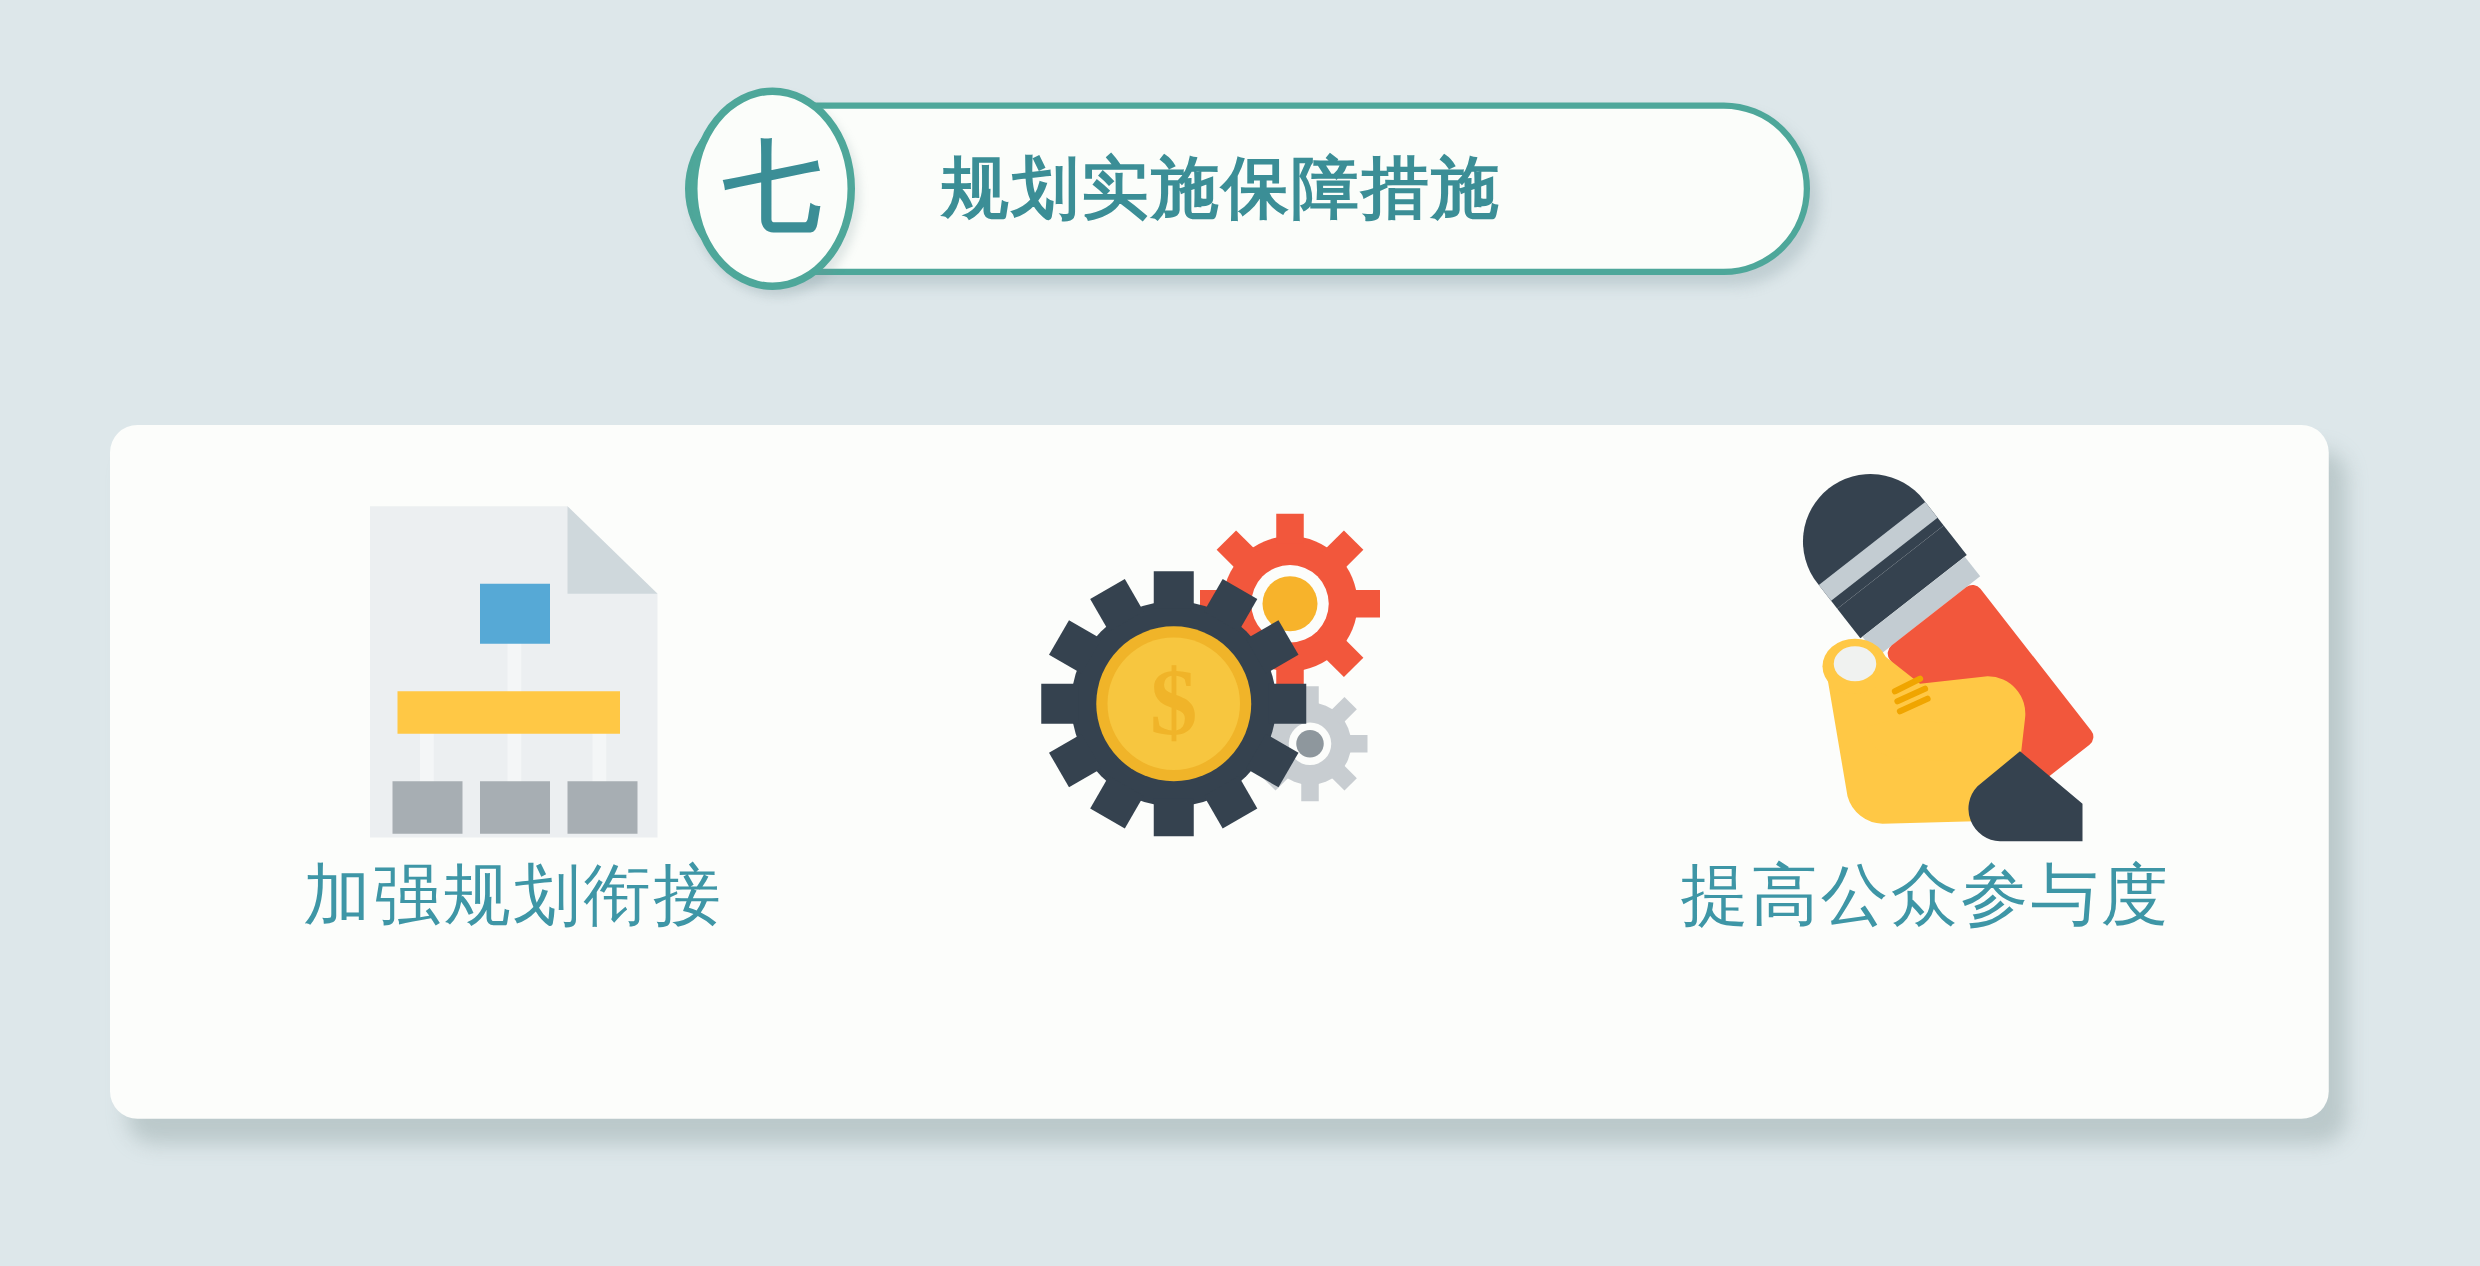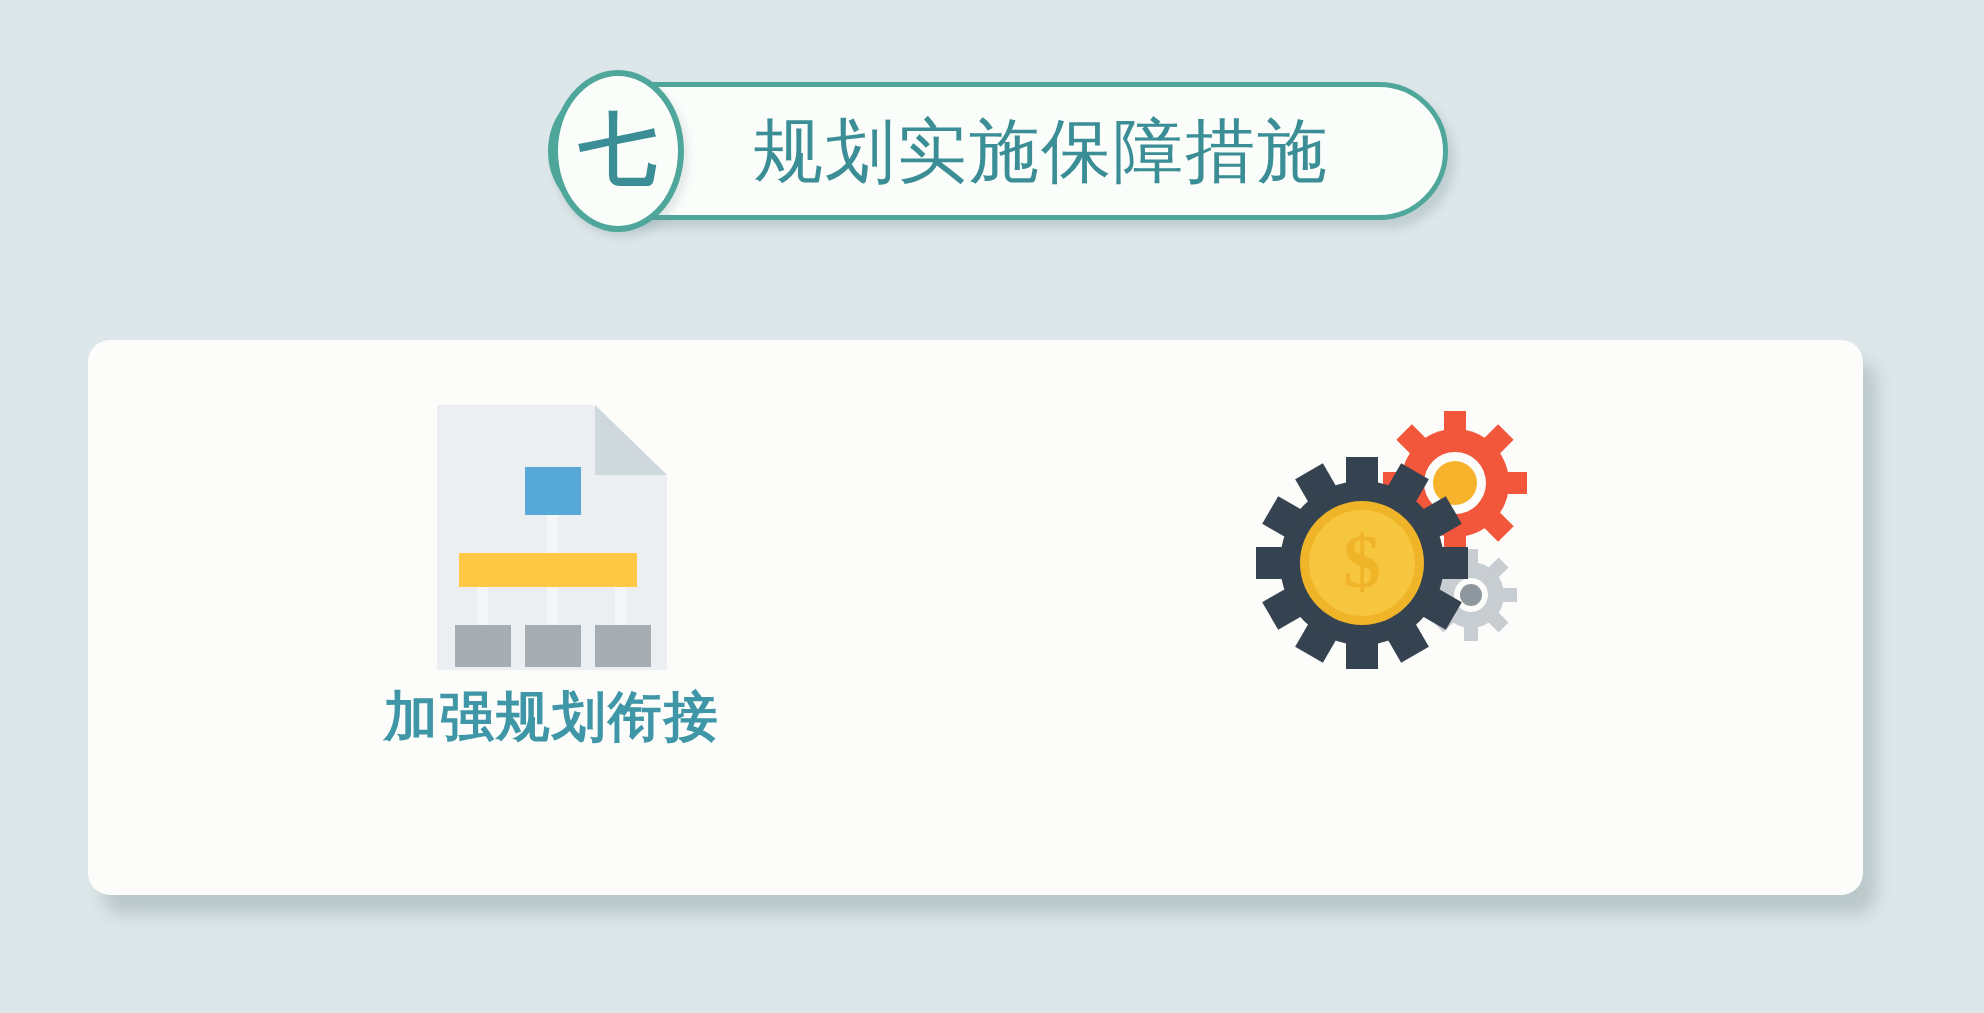--- a/index.html
+++ b/index.html
@@ -34,22 +34,22 @@
     border: 5px solid #4ea79a;
     border-radius: 69px;
     box-shadow: 7px 9px 10px rgba(120,145,150,0.28);
   }
 
   #header-title {
     position: absolute;
     left: 200px;
     top: 50%;
     transform: translateY(-50%);
-    font-size: 70px;
-    font-weight: normal;
+    font-size: 54px;
+    font-weight: bold;
     color: #3b8e96;
     letter-spacing: 2px;
     white-space: nowrap;
     line-height: 1;
   }
 
   #header-circle {
     position: absolute;
     left: 552px;
     top: 70px;
@@ -103,21 +103,21 @@
     width: 300px;
     height: 275px;
     position: relative;
     display: flex;
     align-items: center;
     justify-content: center;
   }
 
   .feature-label {
     font-size: 54px;
-    font-weight: bold;
+    font-weight: normal;
     color: #3e96a6;
     letter-spacing: 2px;
     white-space: nowrap;
     line-height: 1;
     margin-top: 14px;
   }
 
   svg { display: block; overflow: visible; }
 </style>
 </head>
@@ -227,14 +227,53 @@
           </g>
 
           <circle cx="0" cy="0" r="62" fill="#f0b429"></circle>
           <circle cx="0" cy="0" r="53" fill="#f7c63f"></circle>
           <text x="0" y="24" text-anchor="middle" font-family="'Liberation Serif', serif" font-size="76" font-weight="bold" fill="#f0b429">$</text>
         </g>
       </svg>
     </div>
   </div>
 
+  <div class="feature">
+    <div class="feature-icon">
+      <svg width="285" height="265" viewBox="0 0 285 265">
+        <g transform="rotate(-38 150 130)">
+
+          <path d="M118 18 a54 54 0 0 1 108 0 v26 h-108 Z" fill="#35424f"></path>
+          <rect x="118" y="20" width="108" height="16" fill="#c3ccd2" transform="rotate(0)"></rect>
+          <rect x="118" y="52" width="108" height="16" fill="#c3ccd2"></rect>
+          <rect x="118" y="44" width="108" height="30" fill="#35424f"></rect>
+
+          <rect x="120" y="74" width="104" height="20" fill="#c3ccd2"></rect>
+
+          <rect x="126" y="94" width="92" height="160" rx="8" fill="#f2573c"></rect>
+        </g>
+
+        <g>
+          <path d="M62 126
+                   a34 34 0 0 1 48 -6
+                   l28 22
+                   l54 -6
+                   a30 30 0 0 1 30 34
+                   l-6 52
+                   a34 34 0 0 1 -34 30
+                   l-74 2
+                   a30 30 0 0 1 -28 -22
+                   Z" fill="#ffc845"></path>
+          <ellipse cx="86" cy="128" rx="26" ry="22" fill="#ffc845"></ellipse>
+          <ellipse cx="86" cy="126" rx="17" ry="14" fill="#f0f2f0"></ellipse>
+
+          <path d="M118 148 l20 -10 M120 156 l22 -10 M122 164 l22 -10" stroke="#f0a500" stroke-width="5" stroke-linecap="round" fill="none"></path>
+
+          <path d="M96 176 a26 26 0 0 0 26 26 l44 2 v-30 l-46 -4 Z" fill="#ffc845"></path>
+        </g>
+
+        <path d="M218 196 l50 42 v30 h-66 a26 26 0 0 1 -18 -44 Z" fill="#35424f"></path>
+      </svg>
+    </div>
+    <div class="feature-label">提高公众参与度</div>
+  </div>
 
 </div>
 
 </body></html>

